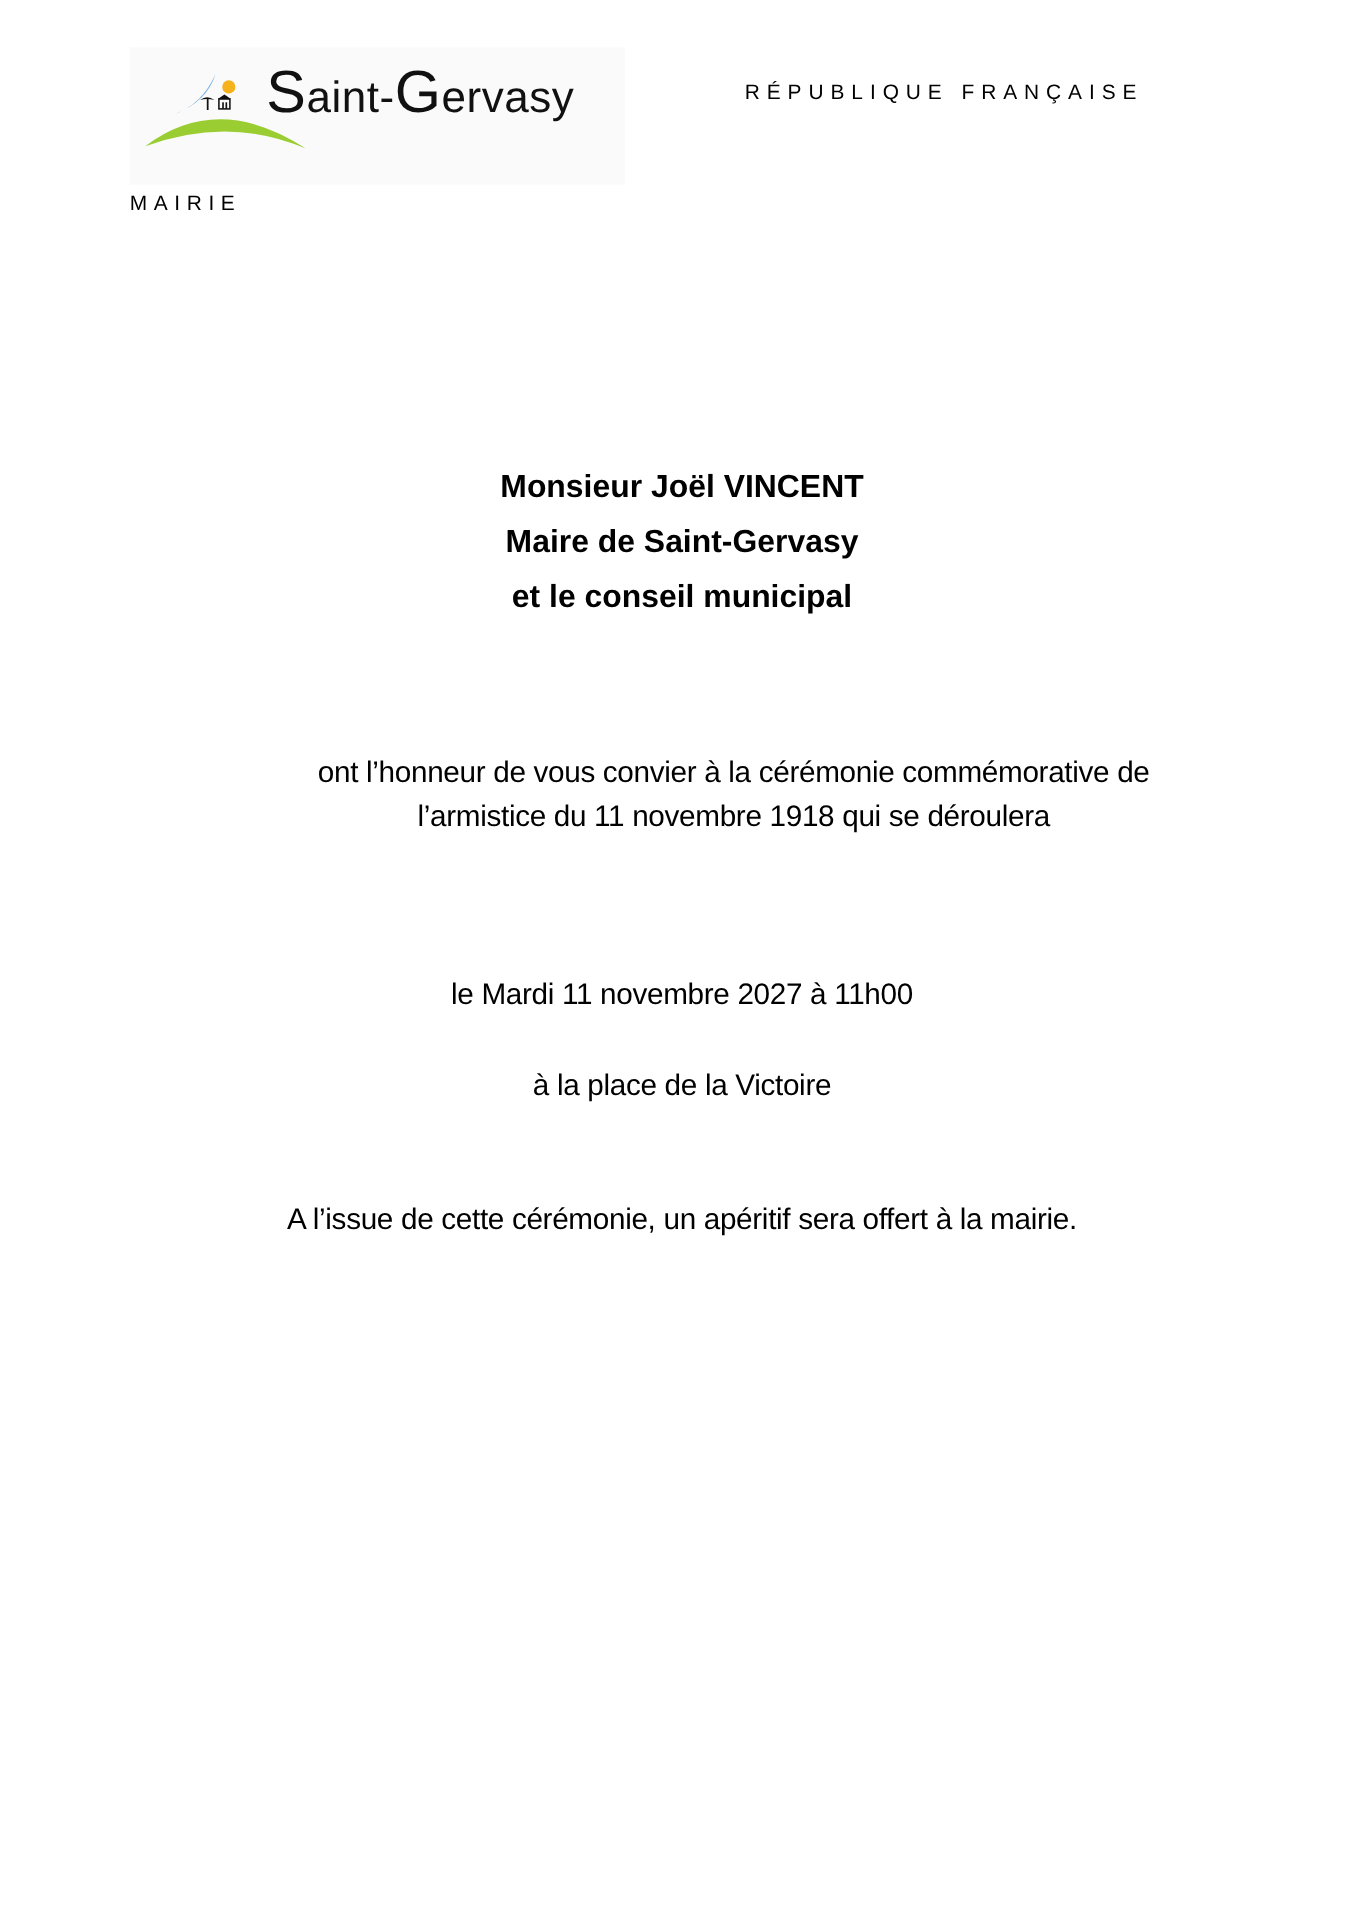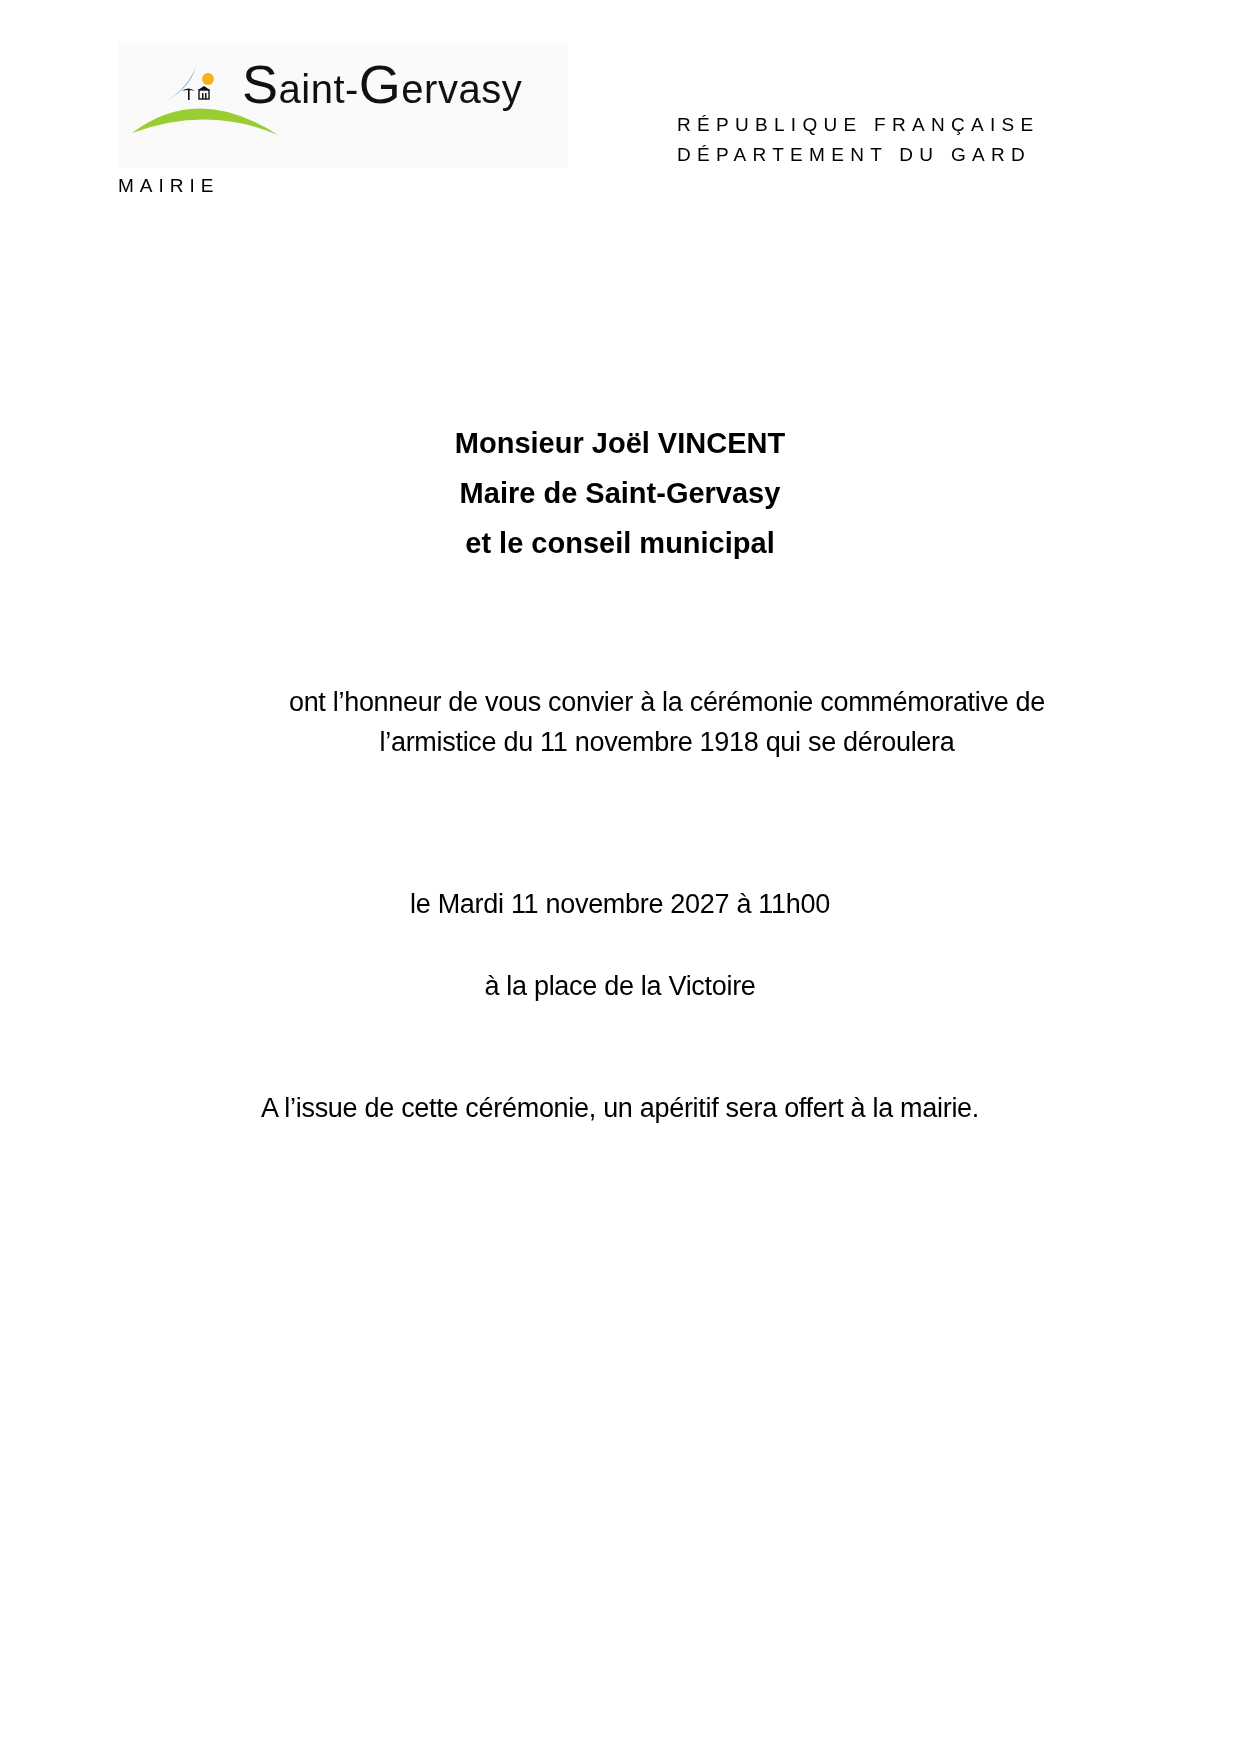--- a/index.html
+++ b/index.html
@@ -53,21 +53,20 @@
       line-height: 1;
     }
     .republic {
       position: absolute;
       left: 677px;
       top: 70px;
       font-size: 19px;
       letter-spacing: 6.3px;
       line-height: 30px;
       white-space: nowrap;
-      margin-top: 40px;
     }
     .republic div { display: block; }
     .center-block {
       position: absolute;
       left: 0;
       width: 1240px;
       text-align: center;
     }
     .heading {
       top: 418px;
@@ -111,21 +110,20 @@
       <rect x="87" y="50" width="1.5" height="6"></rect>
     </g>
   </svg>
   <div class="logo-word"><span class="cap">S</span><span>aint-</span><span class="cap">G</span><span>ervasy</span></div>
 </div>
 
 <div class="mairie">MAIRIE</div>
 
 <div class="republic">
   <div>RÉPUBLIQUE FRANÇAISE</div>
-  <div>DÉPARTEMENT DU GARD</div>
 </div>
 
 <div class="center-block heading">
   <div>Monsieur Joël VINCENT</div>
   <div>Maire de Saint-Gervasy</div>
   <div>et le conseil municipal</div>
 </div>
 
 <div class="center-block body-text intro">
   <div>ont l’honneur de vous convier à la cérémonie commémorative de</div>

